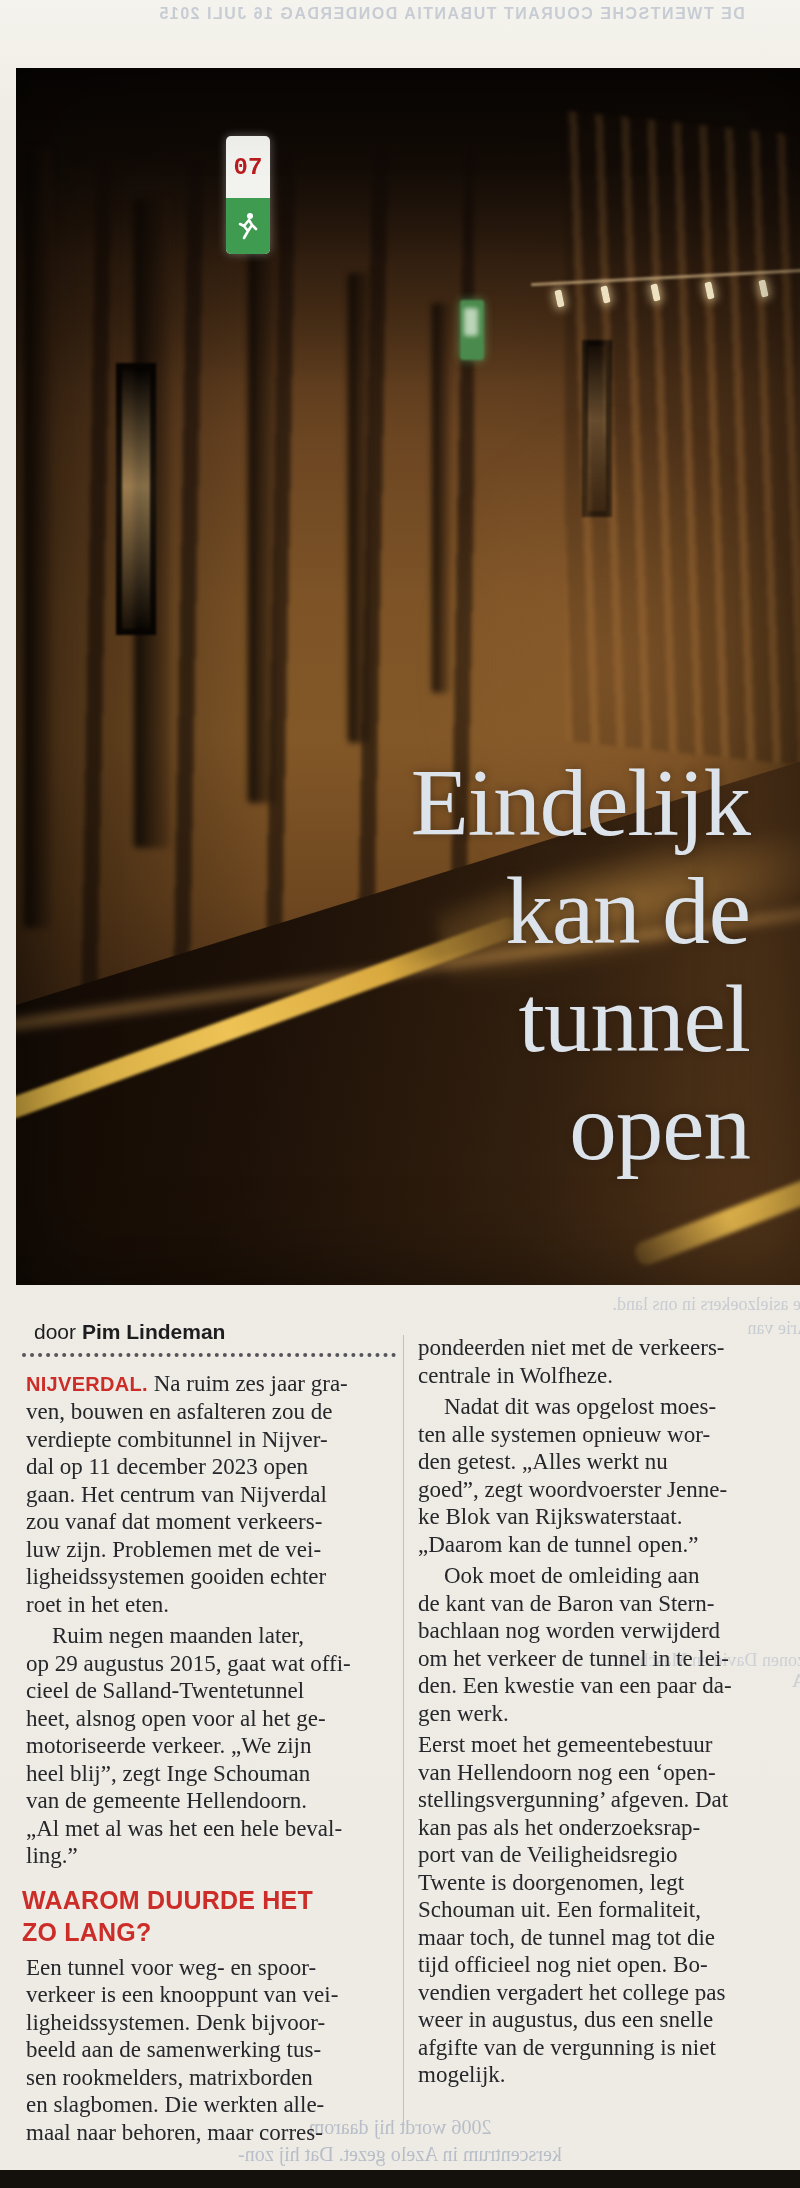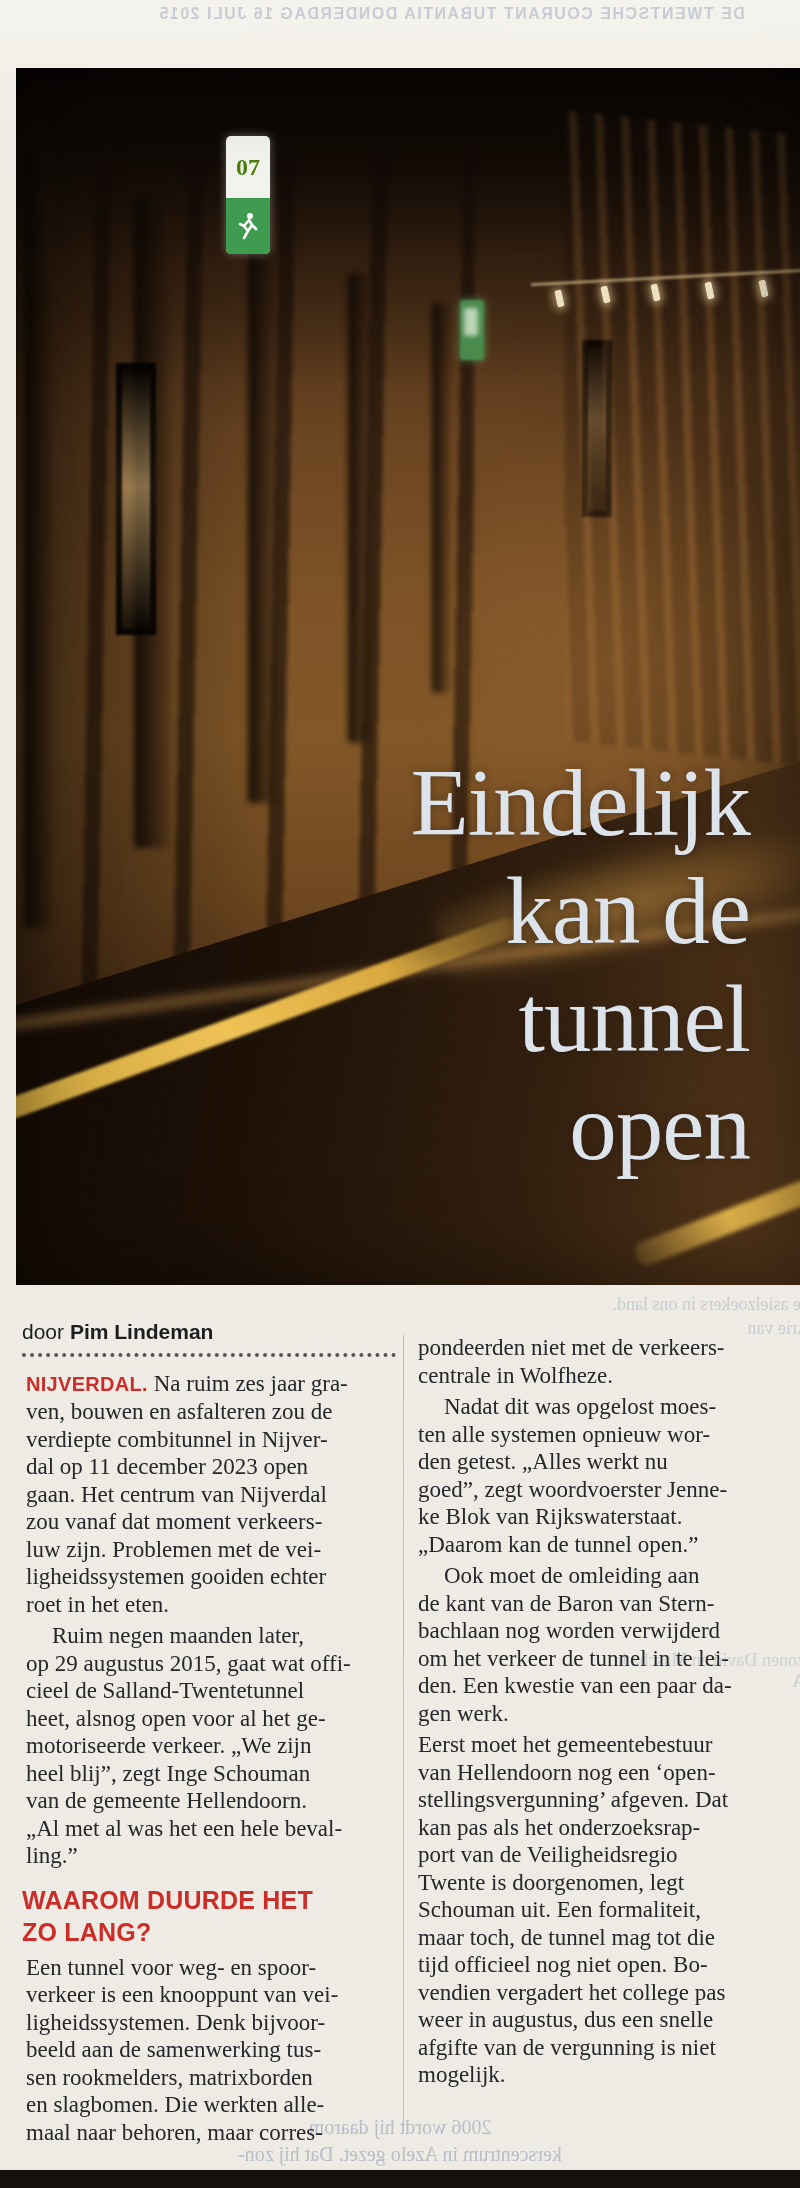--- a/index.html
+++ b/index.html
@@ -62,37 +62,37 @@
     background:linear-gradient(90deg, rgba(224,178,74,0.2), #e3b54c 40%, #d8a63e); filter:blur(2px); }
   .rail { left:515px; top:208px; width:275px; height:3px; transform:rotate(-3deg);
     background:rgba(232,202,152,0.6); filter:blur(1px); }
   .light { width:7px; height:17px; transform:rotate(-12deg); border-radius:2px;
     background:rgba(255,245,212,0.9); box-shadow:0 0 9px 3px rgba(255,230,170,0.5); }
   .li1{left:540px;top:222px;} .li2{left:586px;top:218px;} .li3{left:636px;top:216px;}
   .li4{left:690px;top:214px;} .li5{left:744px;top:212px;}
   .sign1 { left:210px; top:68px; width:44px; height:118px; border-radius:5px; background:#f2f3ef;
     box-shadow:0 0 10px rgba(255,255,255,0.35); overflow:hidden; }
   .sign1-num { height:62px; display:flex; align-items:center; justify-content:center;
-    font-family:Liberation Serif, serif; font-weight:bold; font-size:24px; color:#4d7c0f; filter:blur(0.7px); }
+    font-family:Liberation Mono, monospace; font-weight:bold; font-size:24px; color:#b91c1c; filter:blur(0.7px); }
   .sign1-green { height:56px; background:#3f9b4f; display:flex; align-items:center; justify-content:center; filter:blur(0.5px); }
   .sign2 { left:444px; top:232px; width:24px; height:60px; border-radius:3px; background:#4a8a4c;
     box-shadow:0 0 10px rgba(120,220,140,0.5); filter:blur(1px); }
   .sign2 i { position:absolute; left:4px; top:8px; width:14px; height:28px; background:rgba(235,245,230,0.7);
     border-radius:2px; filter:blur(2px); }
   .vignette { left:0; top:0; width:100%; height:100%; box-shadow:inset 0 0 90px rgba(0,0,0,0.5); }
   .headline { right:50px; top:650px; text-align:right;
     font-family:"Liberation Serif", serif; font-size:95px; line-height:108px; font-weight:400;
     color:#dce3ea; letter-spacing:-1px; text-shadow:0 0 8px rgba(35,25,18,0.45);margin-top:31px; }
 
   
   .col { position:absolute; font-size:23px; line-height:27.5px; color:#26262b; }
   .col1 { left:22px;  top:1318px; width:374px; }
   .col2 { left:414px; top:1330px; width:378px; }
   .divider { position:absolute; left:403px; top:1335px; width:1px; height:792px; background:#c3c0b7; }
-  .byline { font-family:"Liberation Sans", sans-serif; font-size:21px; color:#1d1d1f; margin:0 0 7px 0; }
+  .byline { font-family:"Liberation Sans", sans-serif; font-size:21px; color:#1d1d1f; margin:0 0 7px 12px; }
   .byline b { font-weight:bold; }
   .dotline { height:0; border-bottom:4px dotted #54545a; margin:0 0 13px 0; }
   p.body { margin:4px; white-space:pre-line; }
   p.indent { text-indent:26px; }
   .flow { white-space:pre-line; }
   .dateline { font-family:"Liberation Sans", sans-serif; font-weight:bold; font-size:20px;
     color:#cc2d28; letter-spacing:0.3px; }
   .subhead { font-family:"Liberation Sans", sans-serif; font-weight:bold; font-size:25px;
     line-height:32px; color:#cc2d28; margin:14px 0 6px 0; white-space:pre-line; letter-spacing:0.2px; }
   .bottom-bar { position:absolute; left:0; top:2170px; width:800px; height:18px; background:#14110d; }

